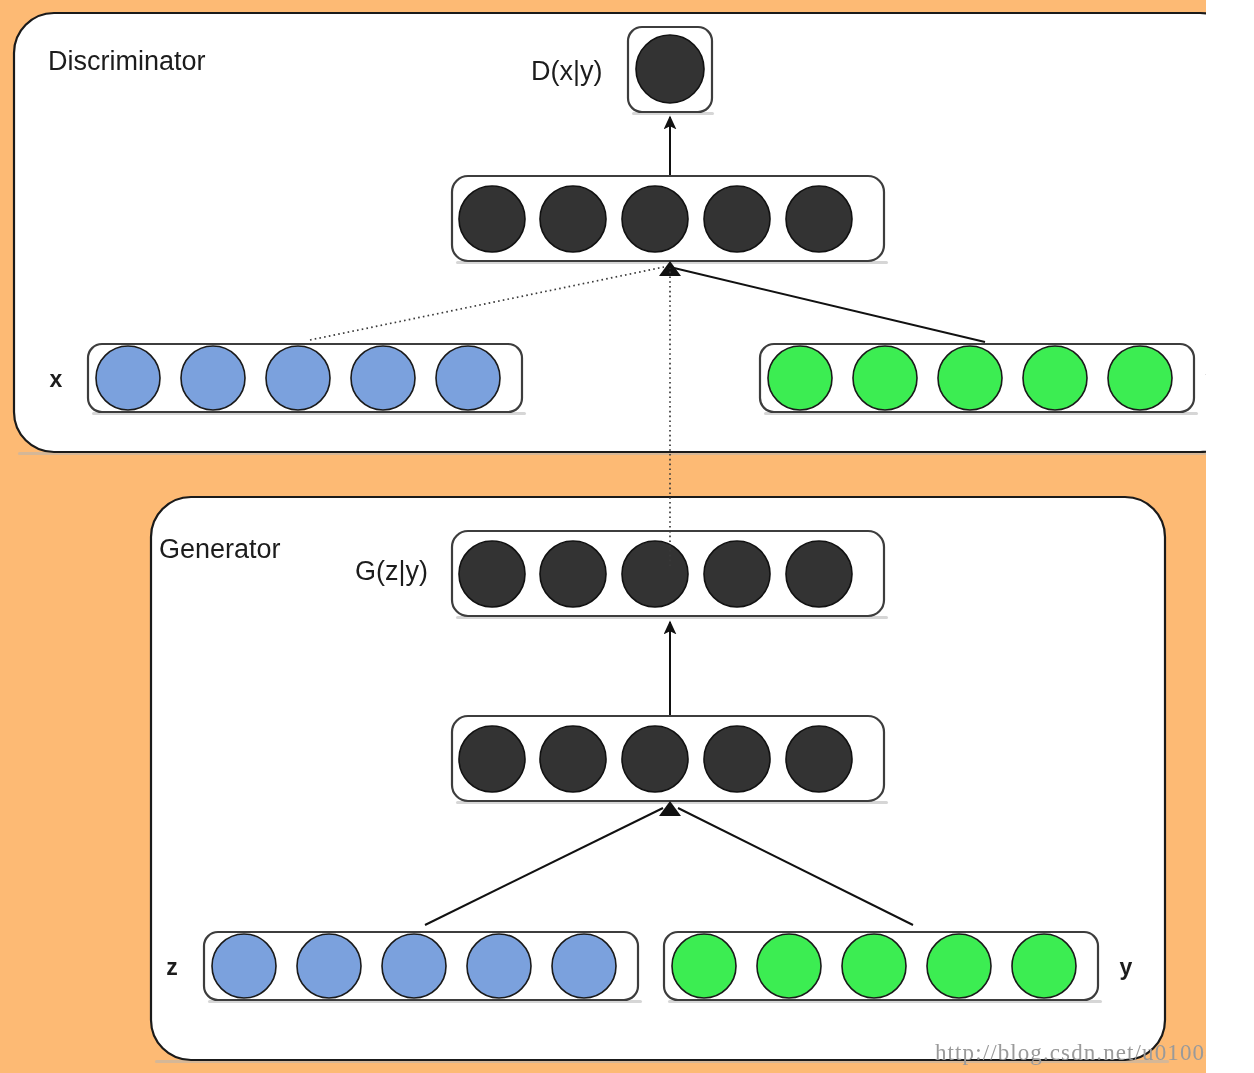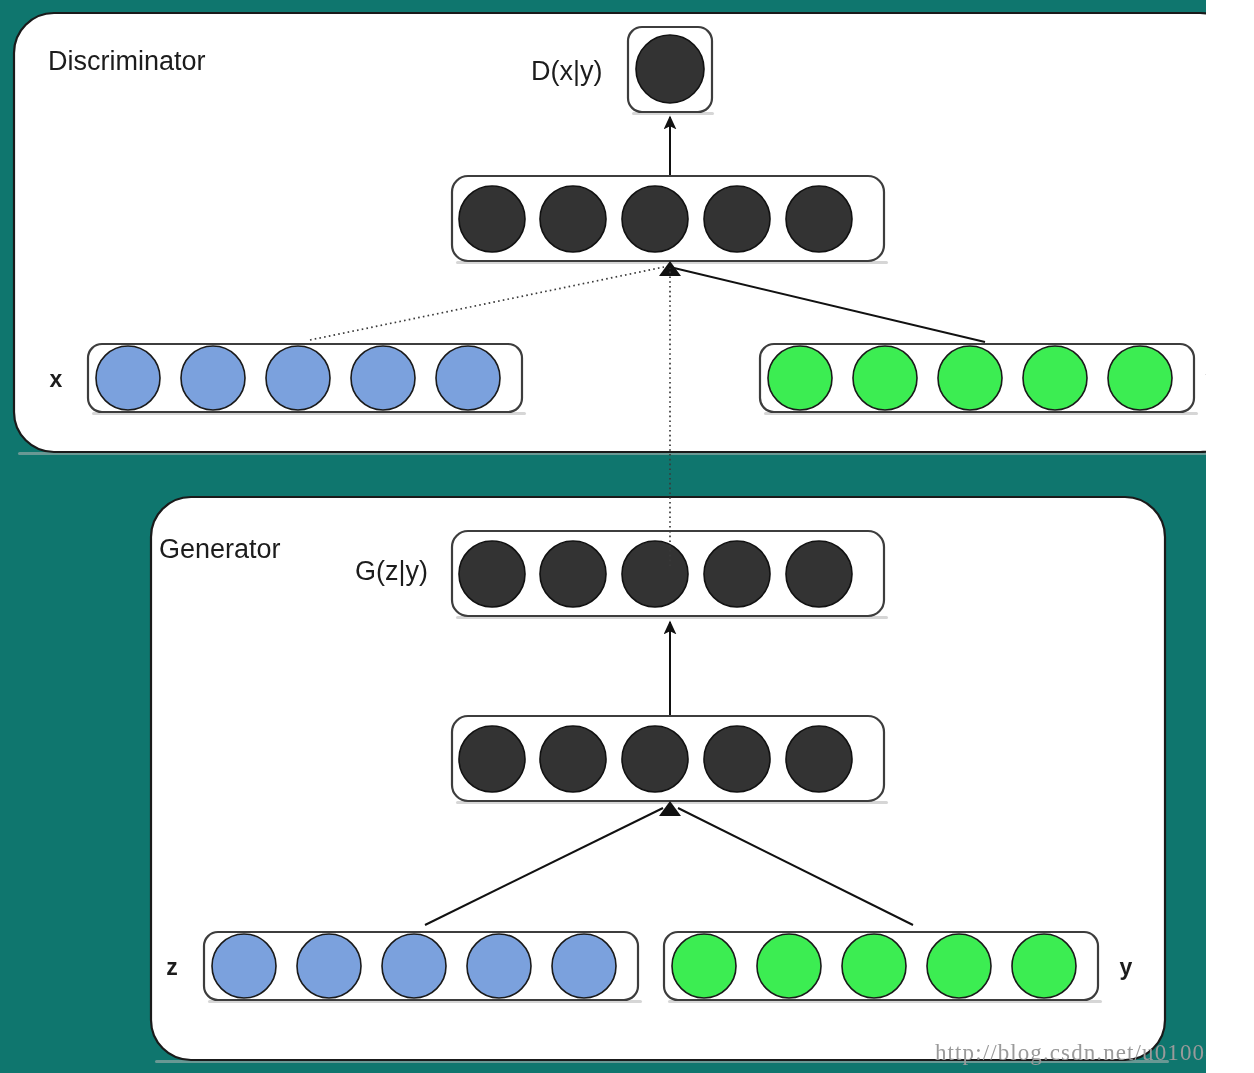--- a/index.html
+++ b/index.html
@@ -7,21 +7,21 @@
     padding: 0;
     background: #ffffff;
   }
   body {
     font-family: "Liberation Sans", sans-serif;
   }
   #canvas-wrap {
     position: relative;
     width: 1206px;
     height: 1073px;
-    background: #0f766e;
+    background: #fdba74;
     overflow: hidden;
   }
   svg#diagram {
     display: block;
     width: 1254px;
     height: 1073px;
   }
   .grp-box {
     fill: #ffffff;
     stroke: #1a1a1a;

